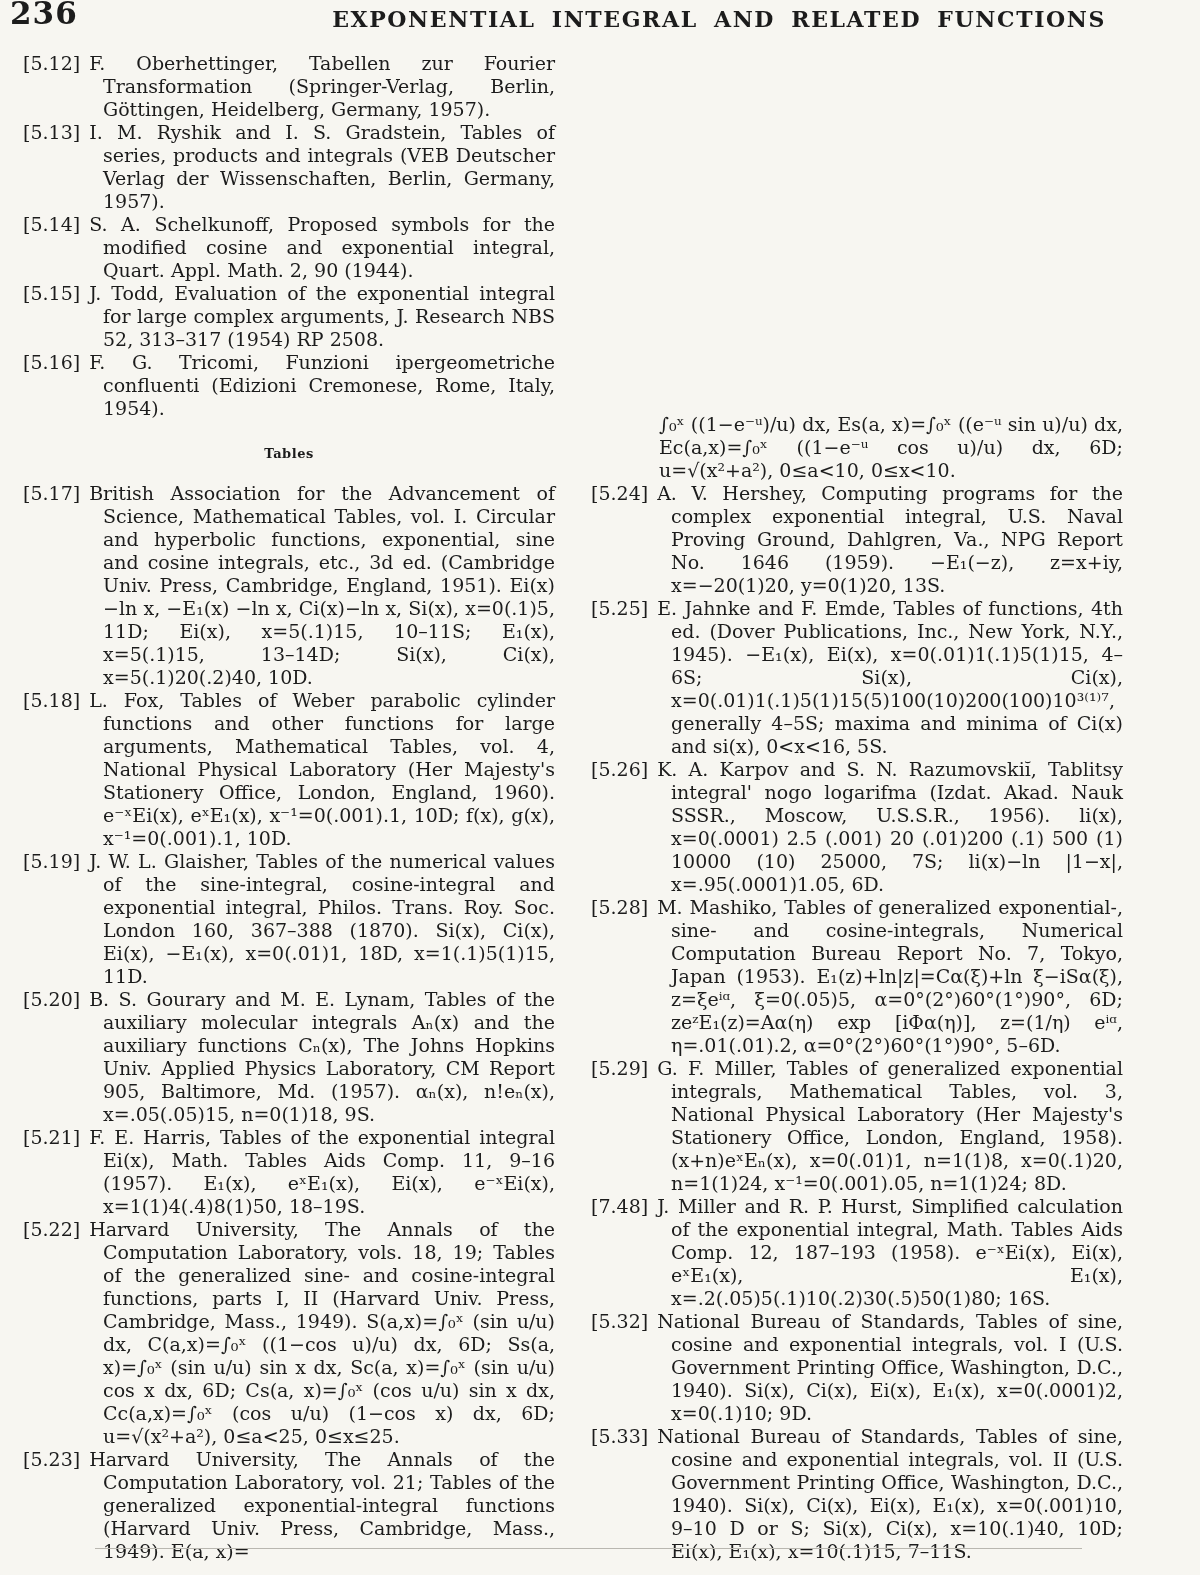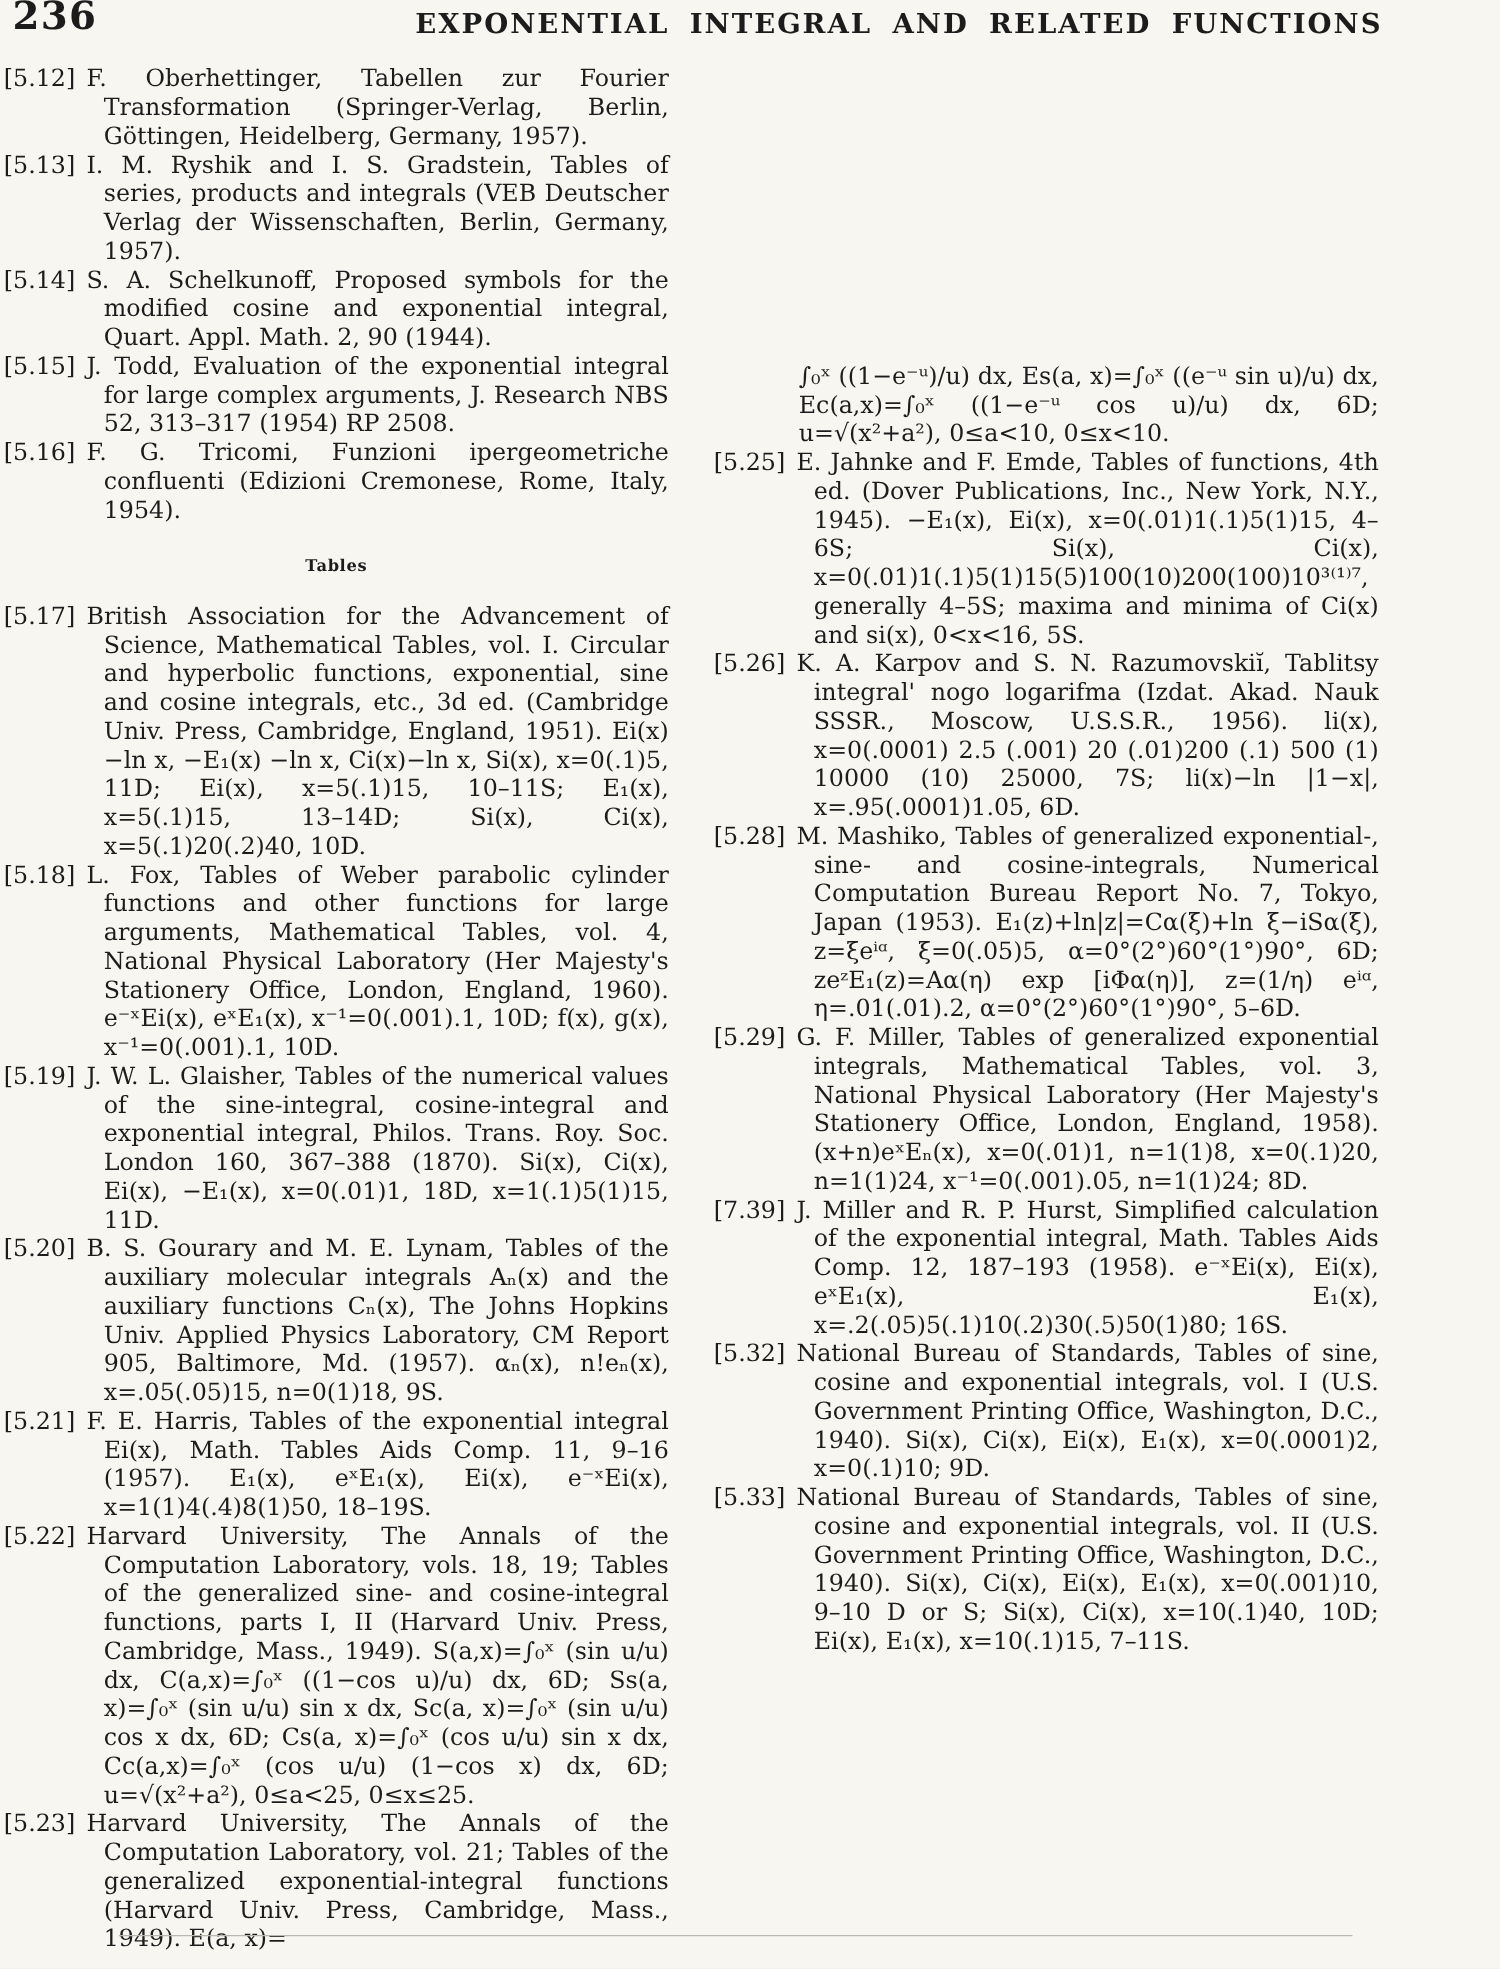--- a/index.html
+++ b/index.html
@@ -44,22 +44,22 @@
     text-align: right;
     font-size: 22px;
     font-weight: bold;
     letter-spacing: 1.6px;
     word-spacing: 7px;
     font-family: "DejaVu Serif", "Liberation Serif", serif;
   }
   .columns {
     display: flex;
     width: 1100px;
-    margin: 6px 0 0 3px;
-    align-items: center;
+    margin: 6px 0 0 23px;
+    align-items: flex-end;
   }
   .col {
     flex: 1 1 0;
     min-width: 0;
   }
   .divider {
     flex: 0 0 2px;
     background: #2a2a28;
     margin: 2px 19px 20px 15px;
   }
@@ -141,32 +141,33 @@
         </div>
     </div>
 
     <div class="divider"></div>
 
     <div class="col">
       <p class="continuation">∫₀ˣ ((1−e⁻ᵘ)/u) dx, Es(a, x)=∫₀ˣ ((e⁻ᵘ sin u)/u) dx, Ec(a,x)=∫₀ˣ ((1−e⁻ᵘ cos u)/u) dx, 6D; u=√(x²+a²), 0≤a&lt;10, 0≤x&lt;10.</p>
 
       <div>
 
+          <p class="entry"><span class="ref-label">[5.24]</span><span class="ref-text">A. V. Hershey, Computing programs for the complex exponential integral, U.S. Naval Proving Ground, Dahlgren, Va., NPG Report No. 1646 (1959).  −E₁(−z), z=x+iy, x=−20(1)20, y=0(1)20, 13S.</span></p>
 
           <p class="entry"><span class="ref-label">[5.25]</span><span class="ref-text">E. Jahnke and F. Emde, Tables of functions, 4th ed. (Dover Publications, Inc., New York, N.Y., 1945).  −E₁(x), Ei(x), x=0(.01)1(.1)5(1)15, 4–6S; Si(x), Ci(x), x=0(.01)1(.1)5(1)15(5)100(10)200(100)10³⁽¹⁾⁷, generally 4–5S; maxima and minima of Ci(x) and si(x), 0&lt;x&lt;16, 5S.</span></p>
 
           <p class="entry"><span class="ref-label">[5.26]</span><span class="ref-text">K. A. Karpov and S. N. Razumovskiĭ, Tablitsy integral' nogo logarifma (Izdat. Akad. Nauk SSSR., Moscow, U.S.S.R., 1956).  li(x), x=0(.0001) 2.5 (.001) 20 (.01)200 (.1) 500 (1) 10000 (10) 25000, 7S; li(x)−ln |1−x|, x=.95(.0001)1.05, 6D.</span></p>
 
 
           <p class="entry"><span class="ref-label">[5.28]</span><span class="ref-text">M. Mashiko, Tables of generalized exponential-, sine- and cosine-integrals, Numerical Computation Bureau Report No. 7, Tokyo, Japan (1953).  E₁(z)+ln|z|=Cα(ξ)+ln ξ−iSα(ξ), z=ξeⁱᵅ, ξ=0(.05)5, α=0°(2°)60°(1°)90°, 6D; zeᶻE₁(z)=Aα(η) exp [iΦα(η)], z=(1/η) eⁱᵅ, η=.01(.01).2, α=0°(2°)60°(1°)90°, 5–6D.</span></p>
 
           <p class="entry"><span class="ref-label">[5.29]</span><span class="ref-text">G. F. Miller, Tables of generalized exponential integrals, Mathematical Tables, vol. 3, National Physical Laboratory (Her Majesty's Stationery Office, London, England, 1958).  (x+n)eˣEₙ(x), x=0(.01)1, n=1(1)8, x=0(.1)20, n=1(1)24, x⁻¹=0(.001).05, n=1(1)24; 8D.</span></p>
 
 
-          <p class="entry"><span class="ref-label">[7.39]</span><span class="ref-text">J. Miller and R. P. Hurst, Simplified calculation of the exponential integral, Math. Tables Aids Comp. 12, 187–193 (1958).  e⁻ˣEi(x), Ei(x), eˣE₁(x), E₁(x), x=.2(.05)5(.1)10(.2)30(.5)50(1)80; 16S.</span></p>
+          <p class="entry"><span class="ref-label">[7.48]</span><span class="ref-text">J. Miller and R. P. Hurst, Simplified calculation of the exponential integral, Math. Tables Aids Comp. 12, 187–193 (1958).  e⁻ˣEi(x), Ei(x), eˣE₁(x), E₁(x), x=.2(.05)5(.1)10(.2)30(.5)50(1)80; 16S.</span></p>
 
           <p class="entry"><span class="ref-label">[5.32]</span><span class="ref-text">National Bureau of Standards, Tables of sine, cosine and exponential integrals, vol. I (U.S. Government Printing Office, Washington, D.C., 1940).  Si(x), Ci(x), Ei(x), E₁(x), x=0(.0001)2, x=0(.1)10;  9D.</span></p>
 
           <p class="entry"><span class="ref-label">[5.33]</span><span class="ref-text">National Bureau of Standards, Tables of sine, cosine and exponential integrals, vol. II (U.S. Government Printing Office, Washington, D.C., 1940).  Si(x), Ci(x), Ei(x), E₁(x), x=0(.001)10,  9–10 D or S; Si(x), Ci(x), x=10(.1)40, 10D; Ei(x), E₁(x), x=10(.1)15,  7–11S.</span></p>
         </div>
     </div>
 
   </div>
 
   <div class="bottom-rule"></div>

